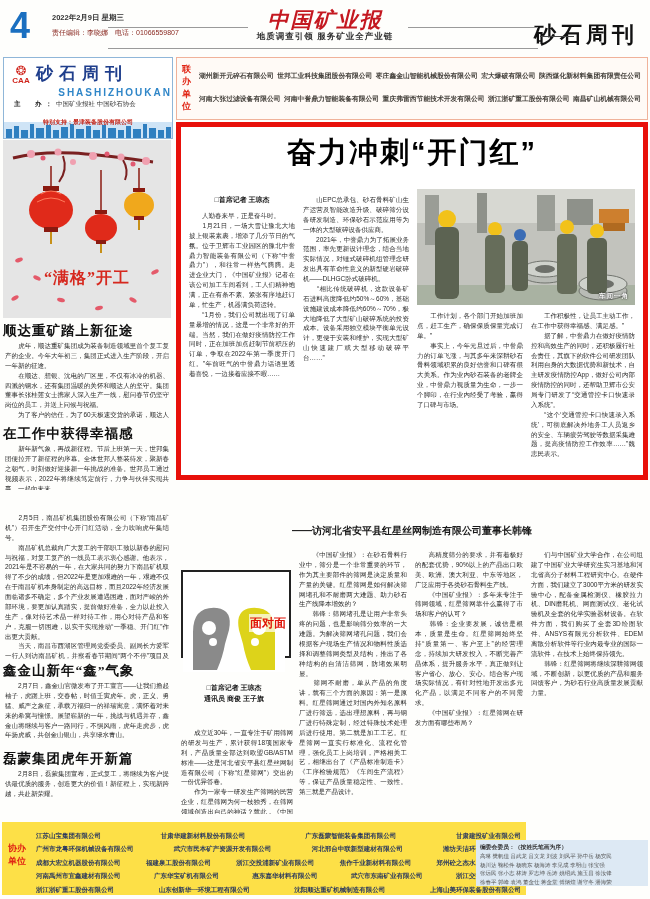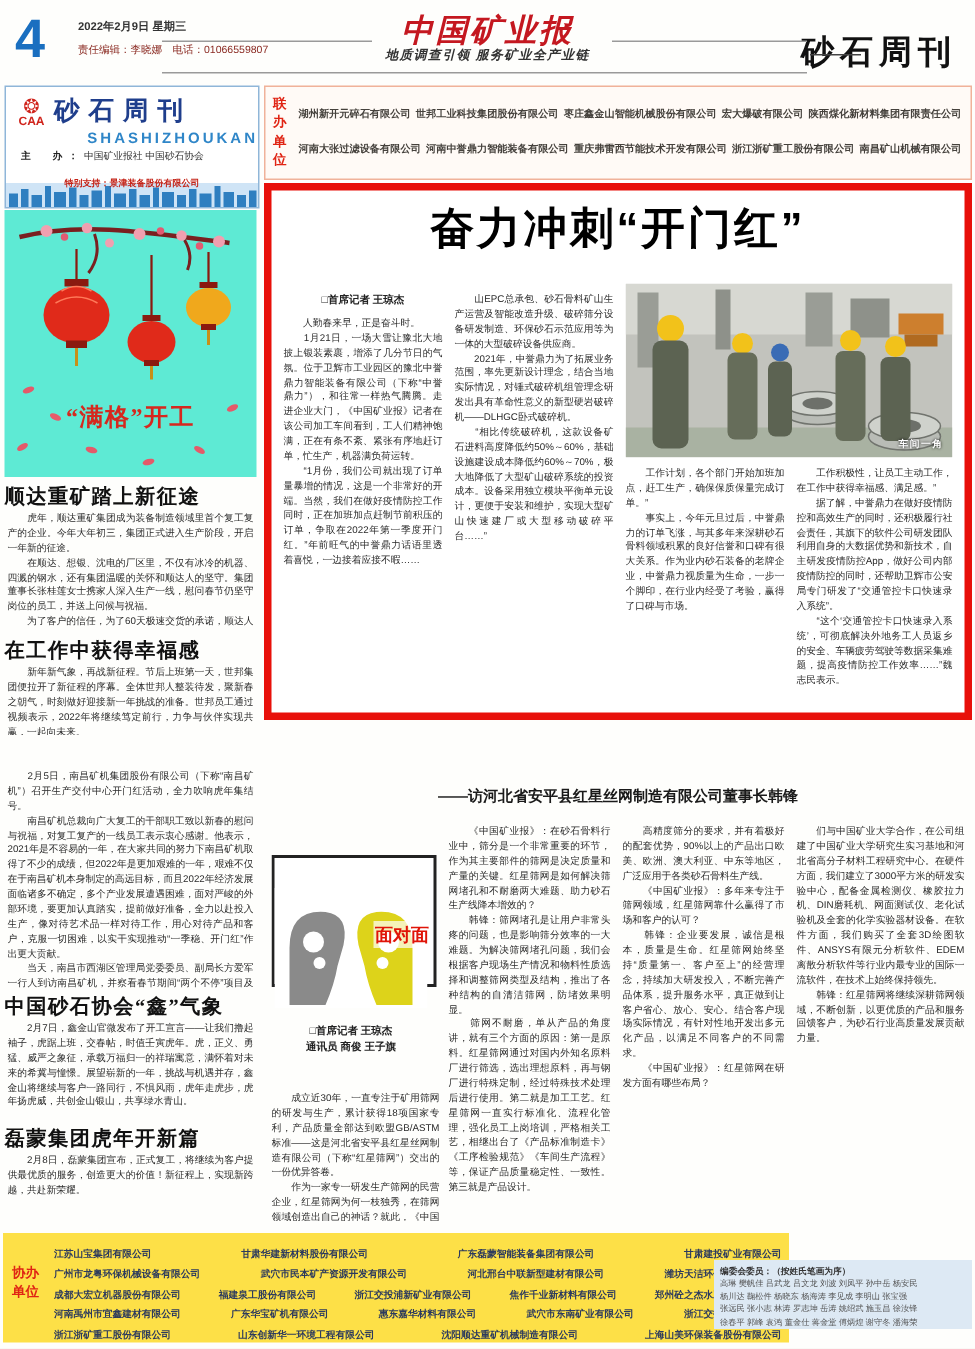--- a/index.html
+++ b/index.html
@@ -5,21 +5,21 @@
   html,body{margin:0;padding:0;}
   body{background:#e9e9e6;font-family:"Liberation Sans","DejaVu Sans",sans-serif;}
   #page{position:relative;width:650px;height:899px;background:#fefefc;margin:0 auto;overflow:hidden;}
 
   
   .hdr-num{position:absolute;left:10px;top:8px;font-size:36px;font-weight:bold;color:#1a6fc0;line-height:1;}
   .hdr-date{position:absolute;left:52px;top:13px;font-size:7.5px;color:#333;font-weight:bold;}
   .hdr-editor{position:absolute;left:52px;top:28px;font-size:7px;color:#8a2a22;}
   .hdr-mast{position:absolute;left:0;right:0;top:6px;text-align:center;font-size:21px;color:#c41820;
             font-family:"Liberation Serif","DejaVu Serif",serif;font-weight:bold;font-style:italic;letter-spacing:2px;}
-  .hdr-slogan{position:absolute;left:0;right:0;top:31px;text-align:center;font-size:8.5px;color:#333;font-weight:bold;letter-spacing:1px;font-style:italic;}
+  .hdr-slogan{position:absolute;left:0;right:0;top:31px;text-align:center;font-size:8.5px;color:#333;font-weight:bold;letter-spacing:1px;}
   .hdr-section{position:absolute;right:12px;top:20px;font-size:22px;color:#111;font-weight:bold;letter-spacing:4px;
                font-family:"Liberation Serif","DejaVu Serif",serif;}
   .hdr-rule1a{position:absolute;left:108px;top:27px;width:140px;height:1px;background:#9a9a9a;}
   .hdr-rule1b{position:absolute;left:408px;top:27px;width:130px;height:1px;background:#9a9a9a;}
   .hdr-rule2{position:absolute;left:108px;top:48px;width:430px;height:1px;background:#9a9a9a;}
   .hdr-dash{position:absolute;left:540px;top:36px;width:34px;height:1px;background:#444;}
 
   
   .logo-box{position:absolute;left:3px;top:57px;width:168px;height:80px;border:1px solid #8fb6d8;background:#fff;overflow:hidden;}
   .logo-row{position:absolute;left:4px;top:4px;width:160px;height:26px;}
@@ -33,21 +33,21 @@
   .logo-support{position:absolute;left:0;right:0;top:60px;text-align:center;font-size:6px;color:#c42418;font-weight:bold;z-index:2;}
   .skyline{position:absolute;left:0;bottom:0;width:168px;height:16px;}
 
   
   .partners-top{position:absolute;left:176px;top:57px;width:470px;height:61px;border:1px solid #f0b29a;background:#fffaf6;}
   .pt-label{position:absolute;left:5px;top:5px;width:11px;font-size:9px;font-weight:bold;color:#e02414;line-height:1.38;word-break:break-all;}
   .pt-rows{position:absolute;left:22px;top:6px;right:6px;}
   .pt-row{display:flex;justify-content:space-between;margin-top:7px;font-size:6.8px;font-weight:bold;color:#45413c;white-space:nowrap;}
 
   
-  .promo{position:absolute;left:3px;top:140px;width:168px;height:178px;background:#5eead4;overflow:hidden;}
+  .promo{position:absolute;left:3px;top:140px;width:168px;height:178px;background:#e5e5e5;overflow:hidden;}
   .promo-slogan{position:absolute;left:0;right:0;top:128px;text-align:center;font-size:16px;font-weight:bold;color:#d6281e;
                 font-family:"Liberation Serif","DejaVu Serif",serif;letter-spacing:1px;}
 
   
   .sb-head{position:absolute;left:3px;width:168px;text-align:left;font-size:13.5px;font-weight:bold;color:#111;
            font-family:"Liberation Serif","DejaVu Serif",serif;letter-spacing:1px;}
   .sb-body{position:absolute;left:5px;width:164px;font-size:6.5px;line-height:1.52;color:#2a2a2a;text-align:justify;
            white-space:pre-wrap;overflow:hidden;}
 
   
@@ -221,21 +221,21 @@
 　　在顺达、想银、沈电的厂区里，不仅有冰冷的机器、四溅的钢水，还有集团温暖的关怀和顺达人的坚守。集团董事长张桂莲女士携家人深入生产一线，慰问春节仍坚守岗位的员工，并送上问候与祝福。
 　　为了客户的信任，为了60天极速交货的承诺，顺达人从未停止向前，产品遍布24小时响应服务机制，用行动诠释着责任与担当。新的一年，征程再起，集团的各生产车间一片繁忙景象，到处都是忙碌的身影。</div>
 
   <div class="sb-head" style="top:425px;">在工作中获得幸福感</div>
   <div class="sb-body" style="top:444px;height:46px;">　　新年新气象，再战新征程。节后上班第一天，世邦集团便拉开了新征程的序幕。全体世邦人整装待发，聚新春之朝气，时刻做好迎接新一年挑战的准备。世邦员工通过视频表示，2022年将继续笃定前行，力争与伙伴实现共赢，一起向未来。</div>
 
   <div class="sb-body" style="top:513px;height:146px;">　　2月5日，南昌矿机集团股份有限公司（下称“南昌矿机”）召开生产交付中心开门红活动，全力吹响虎年集结号。
 　　南昌矿机总裁向广大复工的干部职工致以新春的慰问与祝福，对复工复产的一线员工表示衷心感谢。他表示，2021年是不容易的一年，在大家共同的努力下南昌矿机取得了不少的成绩，但2022年是更加艰难的一年，艰难不仅在于南昌矿机本身制定的高远目标，而且2022年经济发展面临诸多不确定，多个产业发展遭遇困难，面对严峻的外部环境，要更加认真踏实，提前做好准备，全力以赴投入生产，像对待艺术品一样对待工作，用心对待产品和客户，克服一切困难，以实干实现推动“一季稳、开门红”作出更大贡献。
 　　当天，南昌市西湖区管理局党委委员、副局长方爱军一行人到访南昌矿机，并察看春节期间“两个不停”项目及企业复工达产情况，鼓励企业努力在新的一年干出新业绩，创造新气象。</div>
 
-  <div class="sb-head" style="top:662px;">中国砂石协会“鑫”气象</div>
+  <div class="sb-head" style="top:662px;">鑫金山新年“鑫”气象</div>
   <div class="sb-body" style="top:681px;height:64px;">　　2月7日，鑫金山官微发布了开工宣言——让我们撸起袖子，虎踞上班，交春帖，时值壬寅虎年。虎，正义、勇猛、威严之象征，承载万福归一的祥瑞寓意，满怀着对未来的希冀与憧憬。展望崭新的一年，挑战与机遇并存，鑫金山将继续与客户一路同行，不惧风雨，虎年走虎步，虎年扬虎威，共创金山银山，共享绿水青山。</div>
 
   <div class="sb-head" style="top:750px;">磊蒙集团虎年开新篇</div>
   <div class="sb-body" style="top:769px;height:38px;">　　2月8日，磊蒙集团宣布，正式复工，将继续为客户提供最优质的服务，创造更大的价值！新征程上，实现新跨越，共赴新荣耀。</div>
 
   <div class="main-box">
     <div class="main-headline">奋力冲刺“开门红”</div>
     <div class="main-byline">□首席记者 王琼杰</div>
     <div class="mcol mcol1">　　人勤春来早，正是奋斗时。
 　　1月21日，一场大雪让豫北大地披上银装素裹，增添了几分节日的气氛。位于卫辉市工业园区的豫北中誉鼎力智能装备有限公司（下称“中誉鼎力”），和往常一样热气腾腾。走进企业大门，《中国矿业报》记者在该公司加工车间看到，工人们精神饱满，正在有条不紊、紧张有序地赶订单，忙生产，机器满负荷运转。

